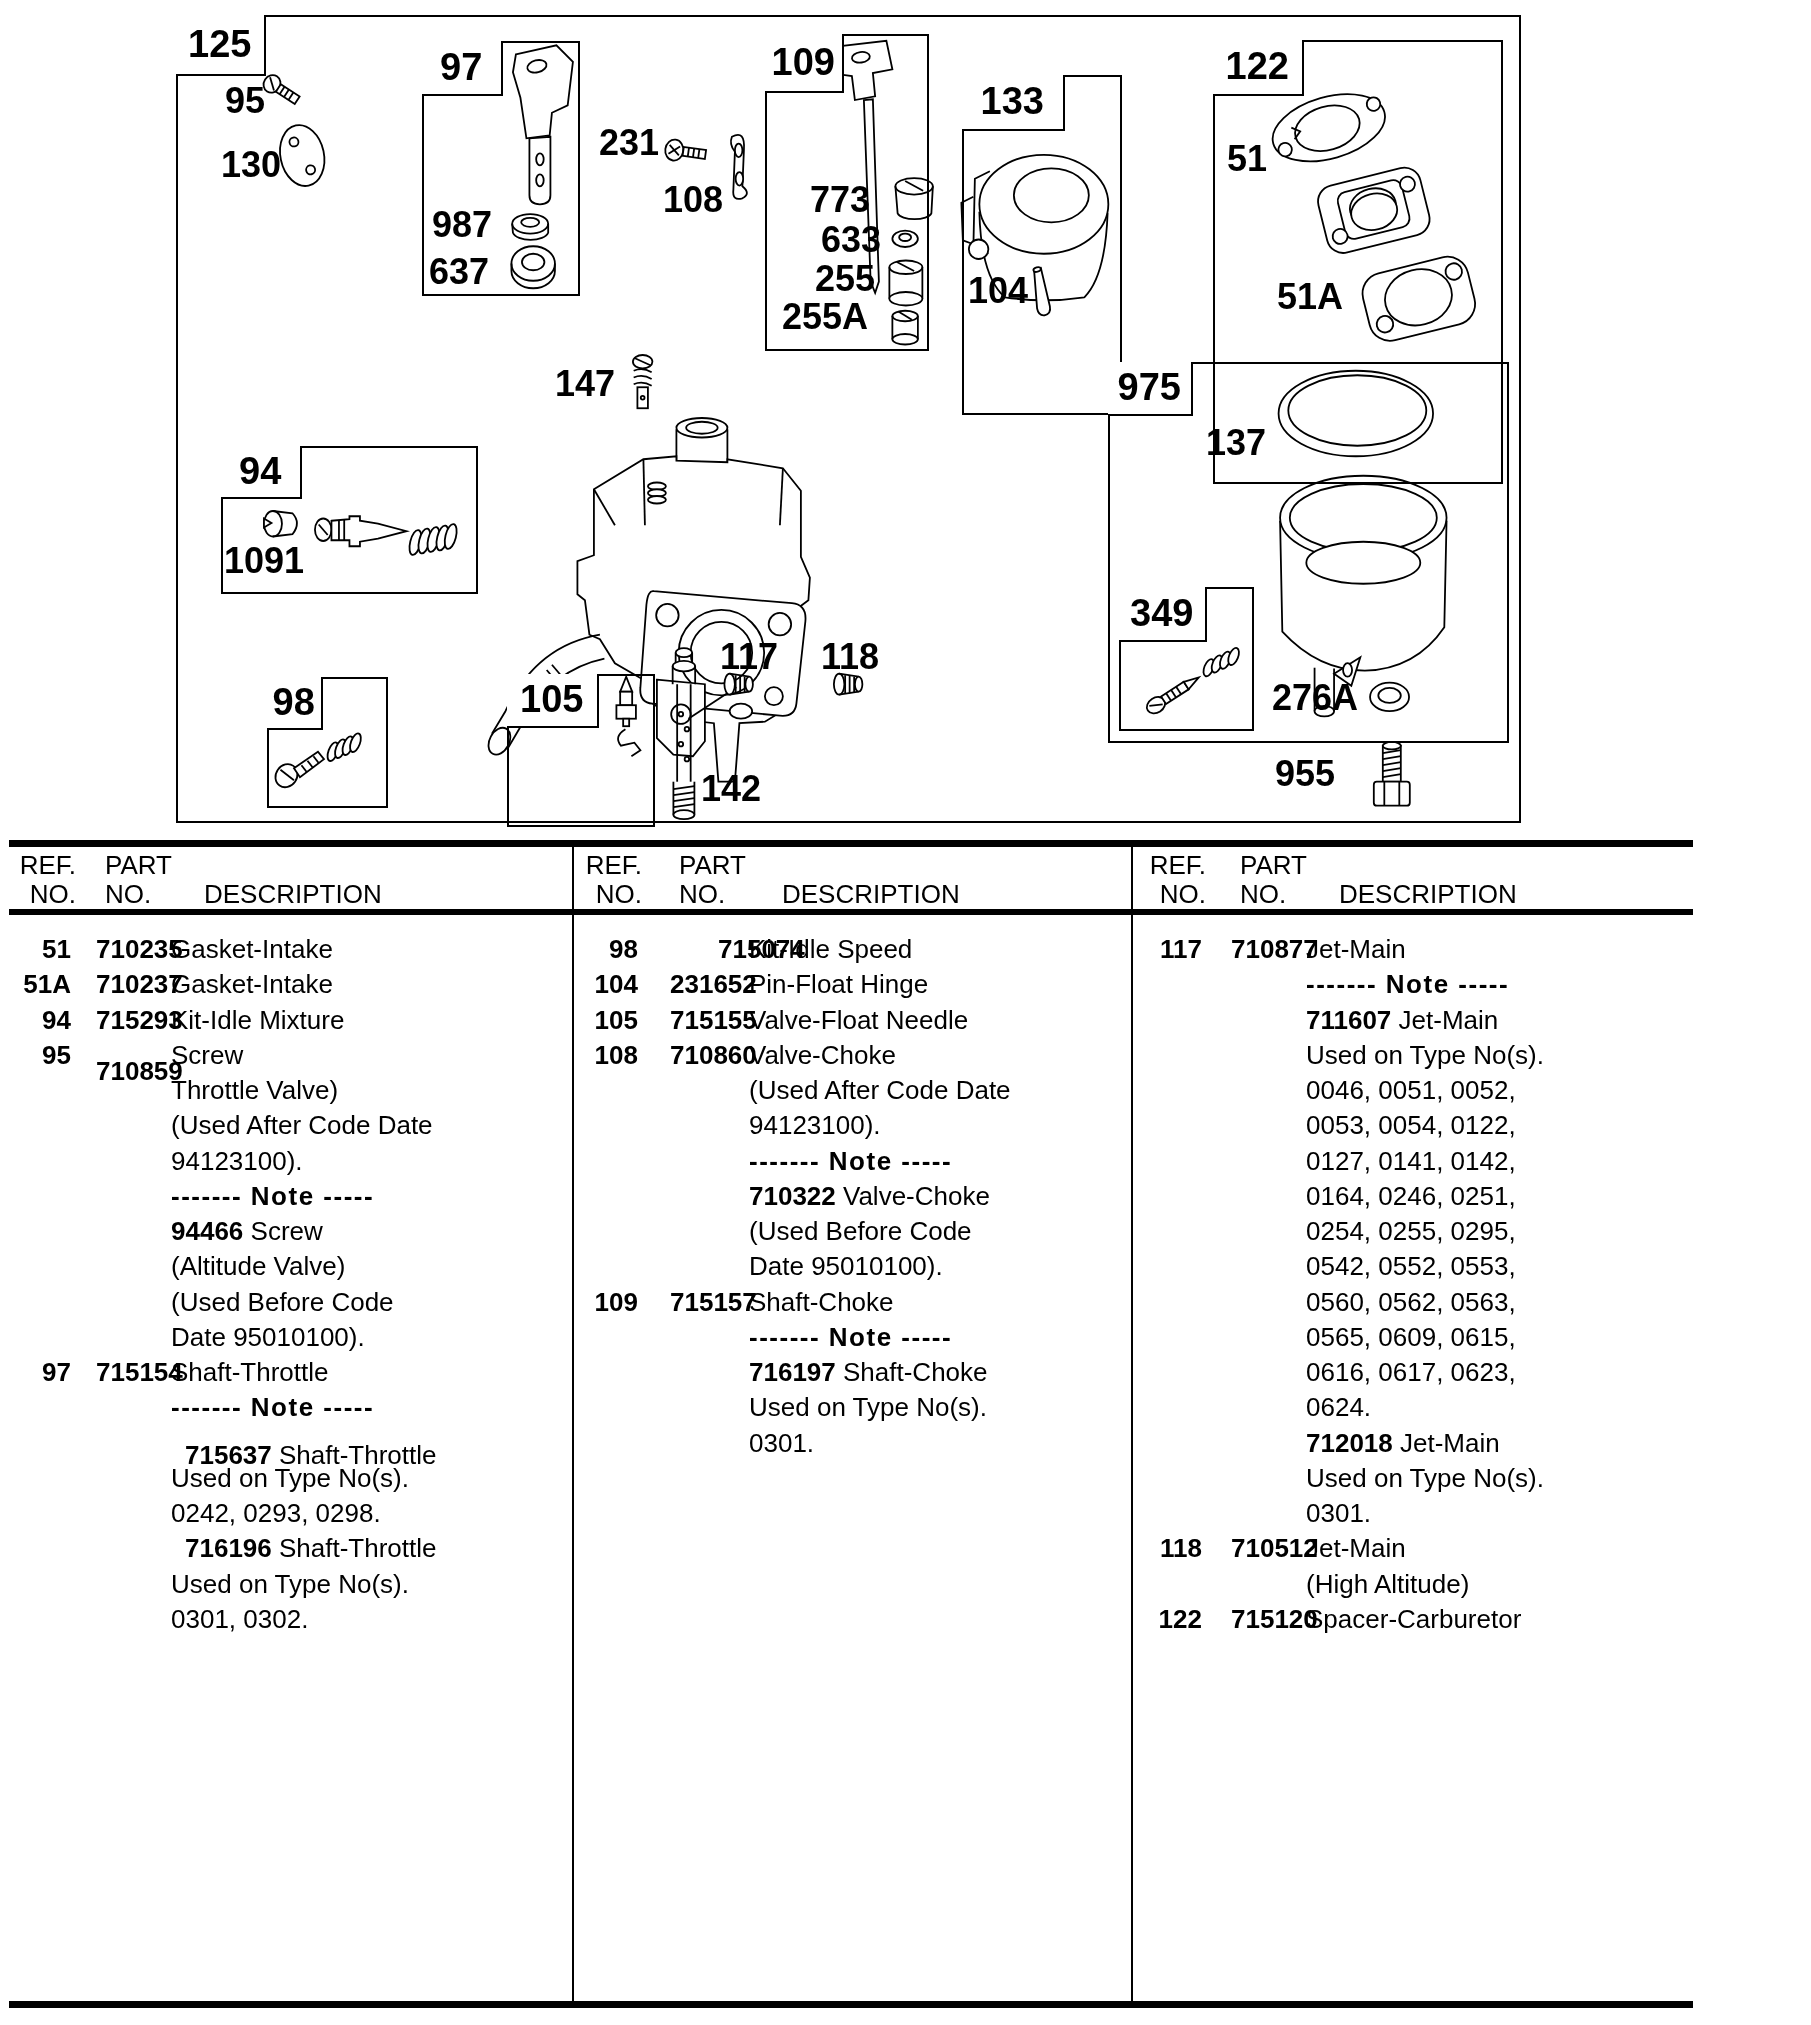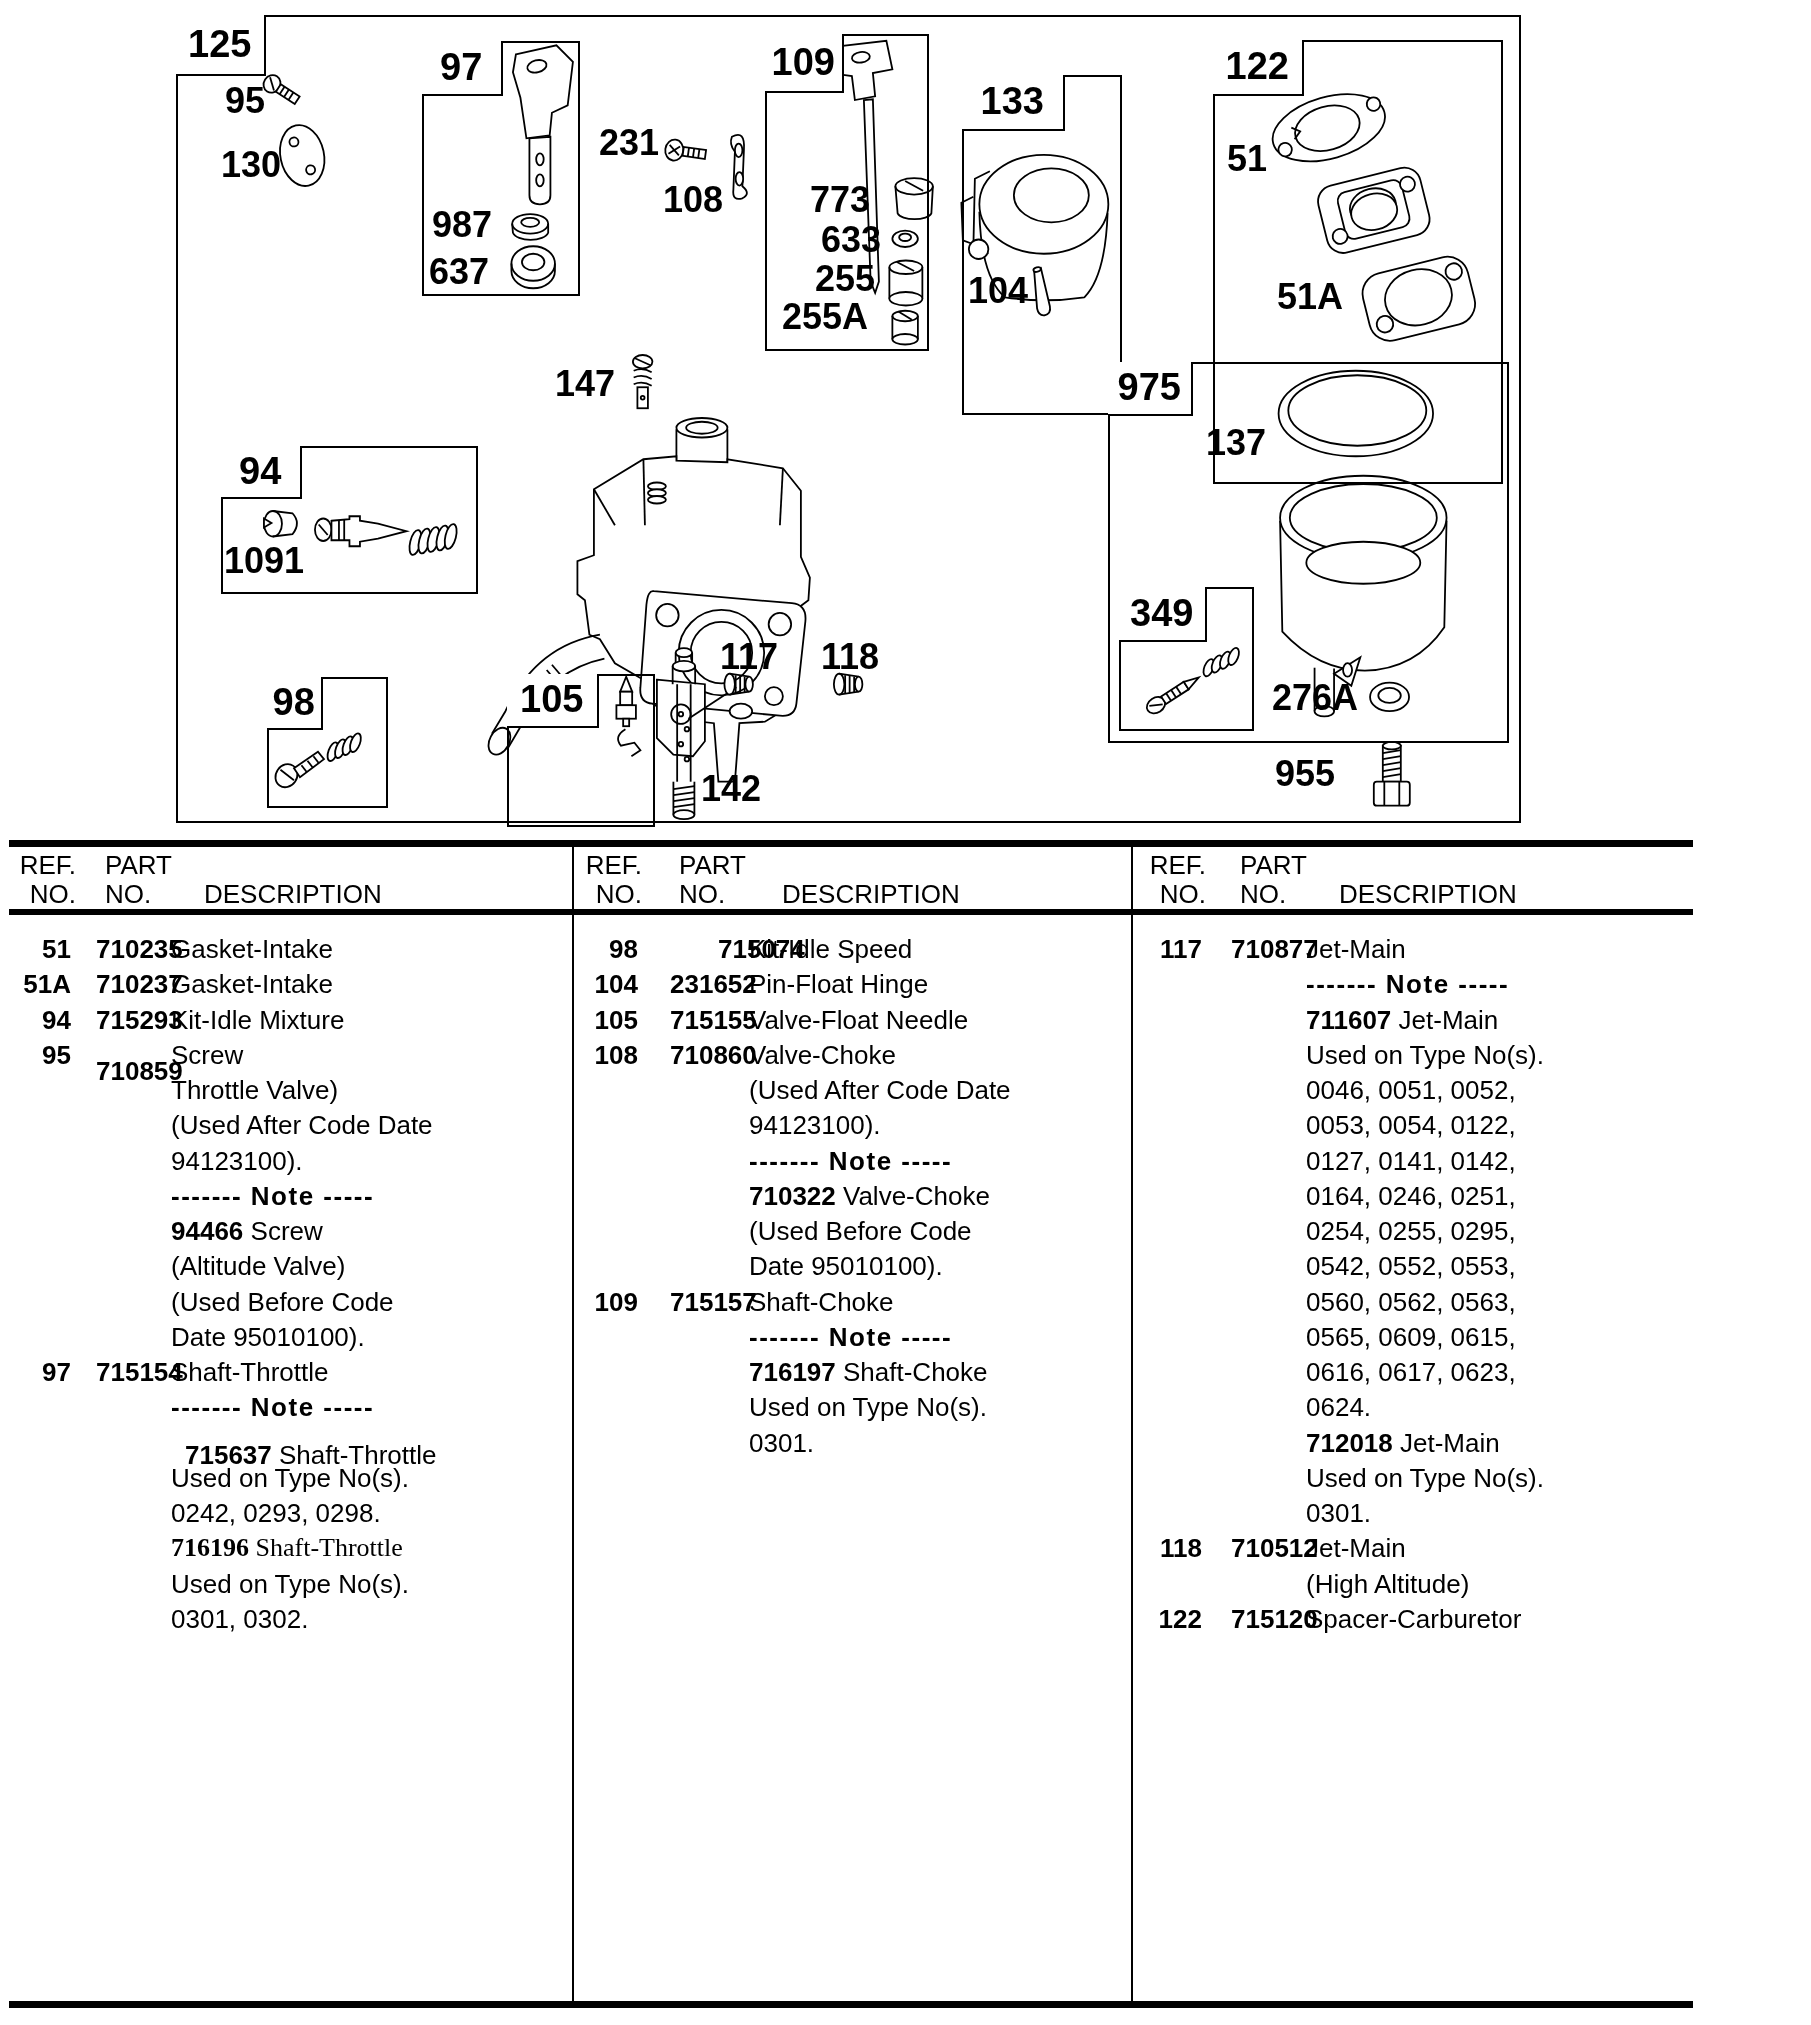--- a/index.html
+++ b/index.html
@@ -401,21 +401,21 @@
     <div class="cell" style="left: 171px; top: 1253px;"><span>(Altitude Valve)</span></div>
     <div class="cell" style="left: 171px; top: 1289px;"><span>(Used Before Code</span></div>
     <div class="cell" style="left: 171px; top: 1324px;"><span>Date 95010100).</span></div>
     <div class="cell refc" style="left: -34px; top: 1359px; width: 105px; text-align: right;">97</div>
     <div class="cell partc" style="left: 96px; top: 1359px;">715154</div>
     <div class="cell" style="left: 171px; top: 1359px;"><span>Shaft-Throttle</span></div>
     <div class="cell note" style="left: 171px; top: 1394px;"><span class="b">------- Note -----</span></div>
     <div class="cell" style="left: 185px; top: 1430px; margin-top: 12px;"><span class="b">715637</span><span> Shaft-Throttle</span></div>
     <div class="cell" style="left: 171px; top: 1465px;"><span>Used on Type No(s).</span></div>
     <div class="cell" style="left: 171px; top: 1500px;"><span>0242, 0293, 0298.</span></div>
-    <div class="cell" style="left: 171px; top: 1535px; font-family: Liberation Serif, serif;"><span class="b">716196</span><span> Shaft-Throttle</span></div>
+    <div class="cell" style="left: 185px; top: 1535px;"><span class="b">716196</span><span> Shaft-Throttle</span></div>
     <div class="cell" style="left: 171px; top: 1571px;"><span>Used on Type No(s).</span></div>
     <div class="cell" style="left: 171px; top: 1606px;"><span>0301, 0302.</span></div>
     <div class="hdr" style="left: 540px; top: 851px; width: 102px; text-align: right;">REF.
 NO.</div>
     <div class="hdr" style="left: 679px; top: 851px; width: 105px;">PART
 NO.</div>
     <div class="hdr" style="left: 782px; top: 880px;">DESCRIPTION</div>
     <div class="cell refc" style="left: 533px; top: 936px; width: 105px; text-align: right;">98</div>
     <div class="cell partc" style="left: 698px; top: 936px; margin-left: 20px;">715074</div>
     <div class="cell" style="left: 749px; top: 936px;"><span>Kit-Idle Speed</span></div>

